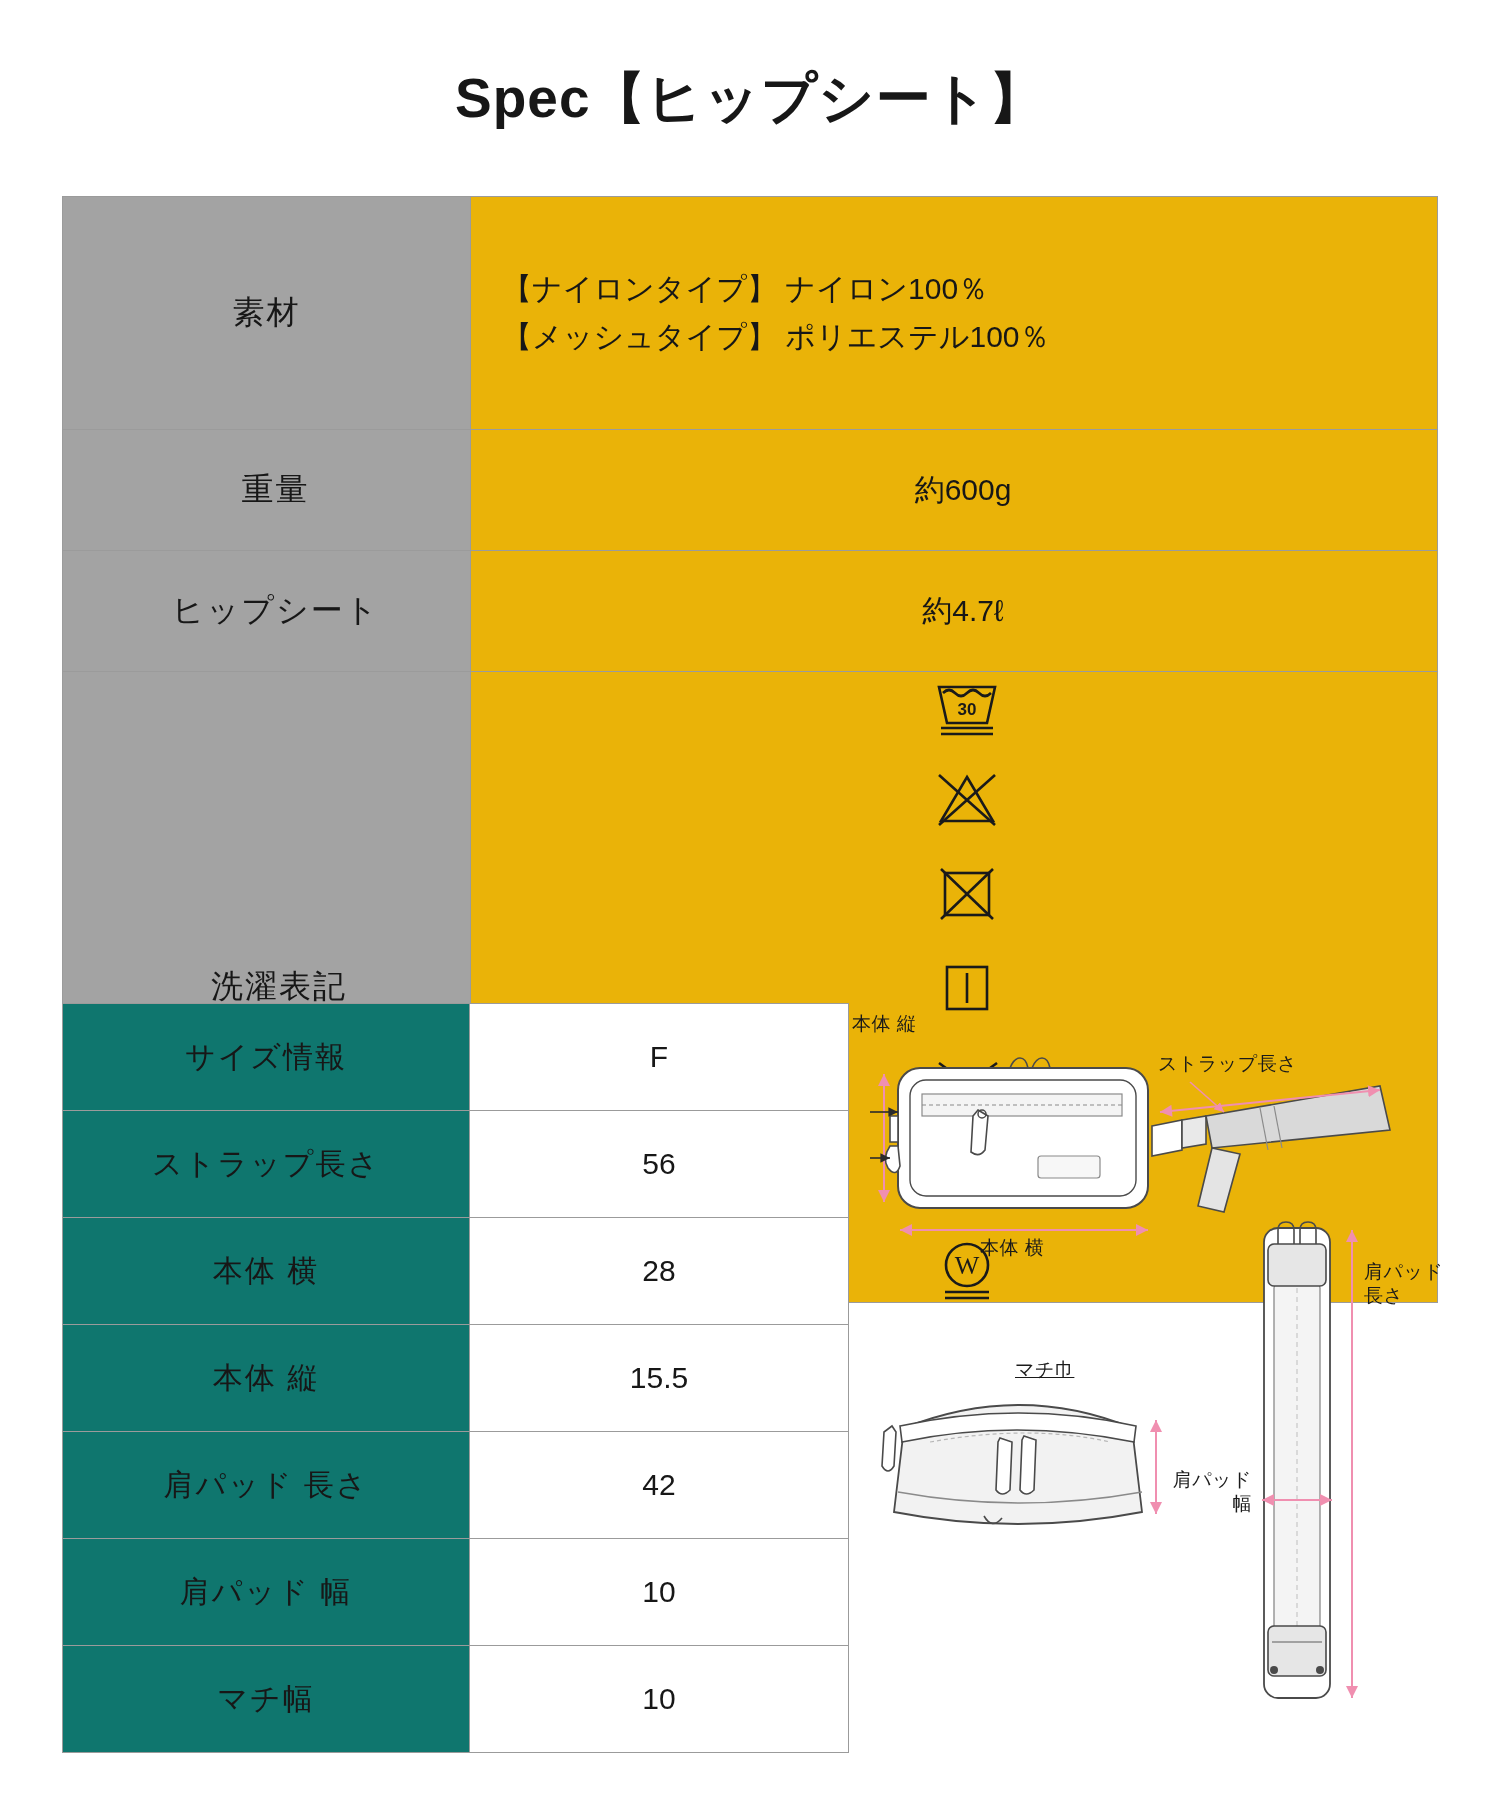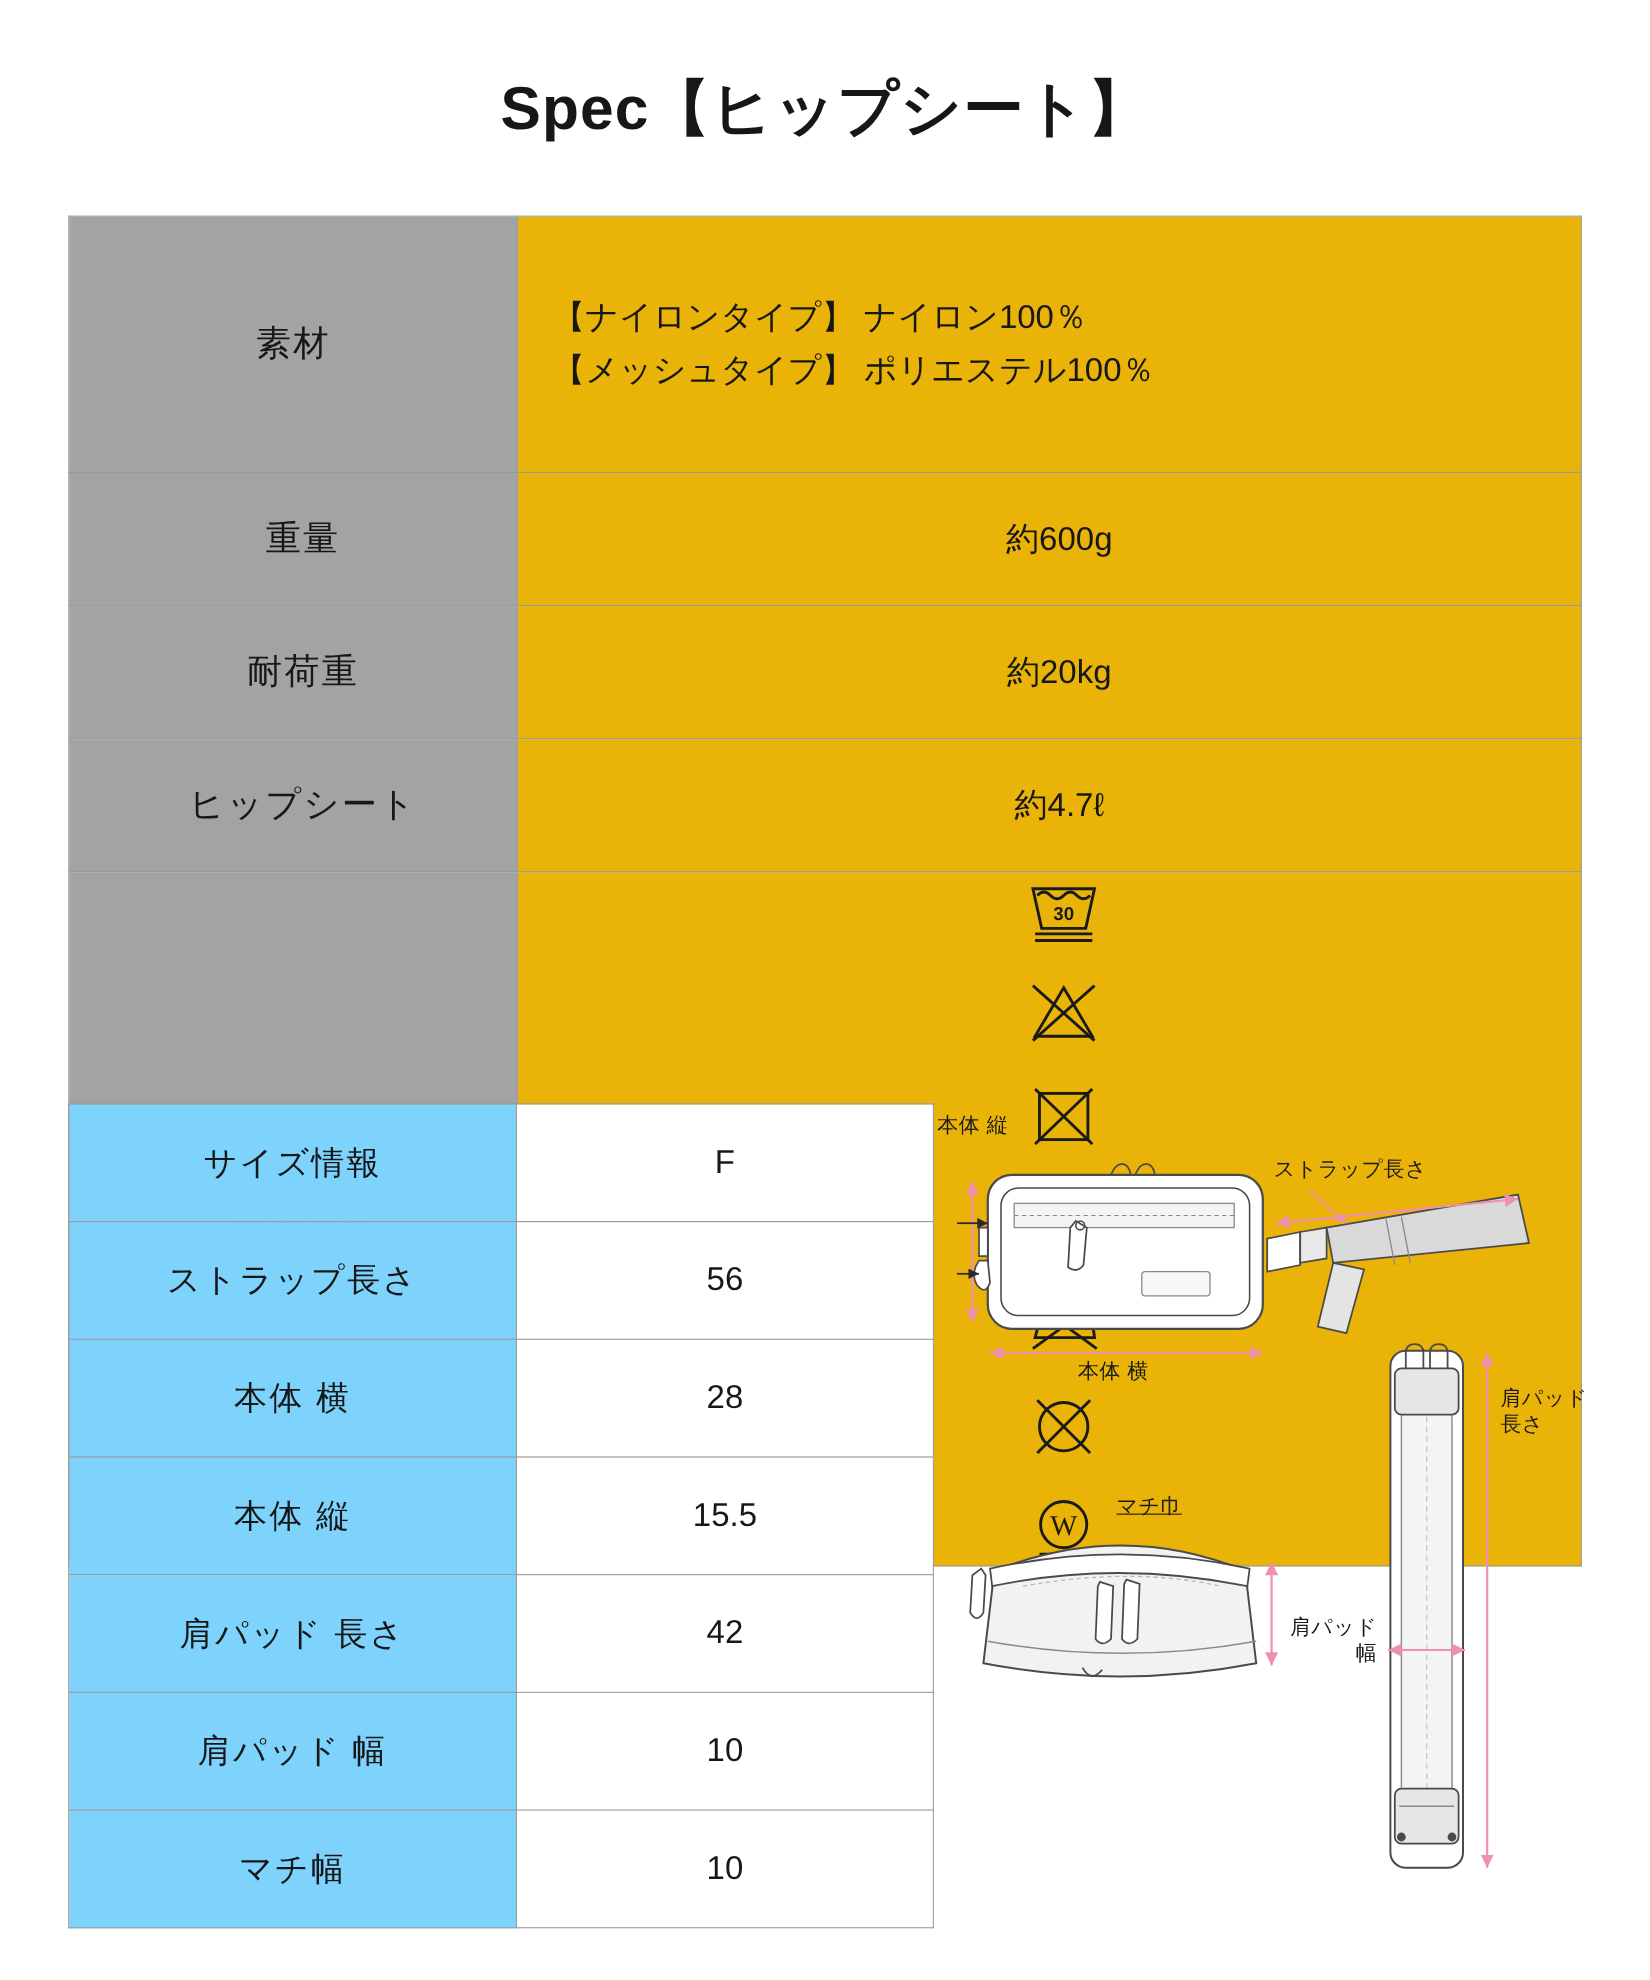--- a/index.html
+++ b/index.html
@@ -94,21 +94,21 @@
   }
   .size-table td {
     border: 1px solid #9b9b9b;
     height: 104px;
     text-align: center;
     vertical-align: middle;
     font-size: 30px;
     letter-spacing: 2px;
   }
   .size-table td.k {
-    background: #7dd3fc;
+    background: #0f766e;
     width: 404px;
     color: #171717;
   }
   .size-table td.v {
     background: #ffffff;
     width: 376px;
     color: #171717;
     letter-spacing: 0;
   }
 
@@ -144,24 +144,20 @@
         <td class="value">
           <div class="material-lines">
             <div>【ナイロンタイプ】 ナイロン100％</div>
             <div>【メッシュタイプ】 ポリエステル100％</div>
           </div>
         </td>
       </tr>
       <tr class="row-weight">
         <td class="label">重量</td>
         <td class="value">約600g</td>
-      </tr>
-      <tr class="row-load">
-        <td class="label">耐荷重</td>
-        <td class="value">約20kg</td>
       </tr>
       <tr class="row-capacity">
         <td class="label">ヒップシート</td>
         <td class="value">約4.7ℓ</td>
       </tr>
       <tr class="row-wash">
         <td class="label">洗濯表記</td>
         <td class="value">
           <div class="wash-icons">
 

